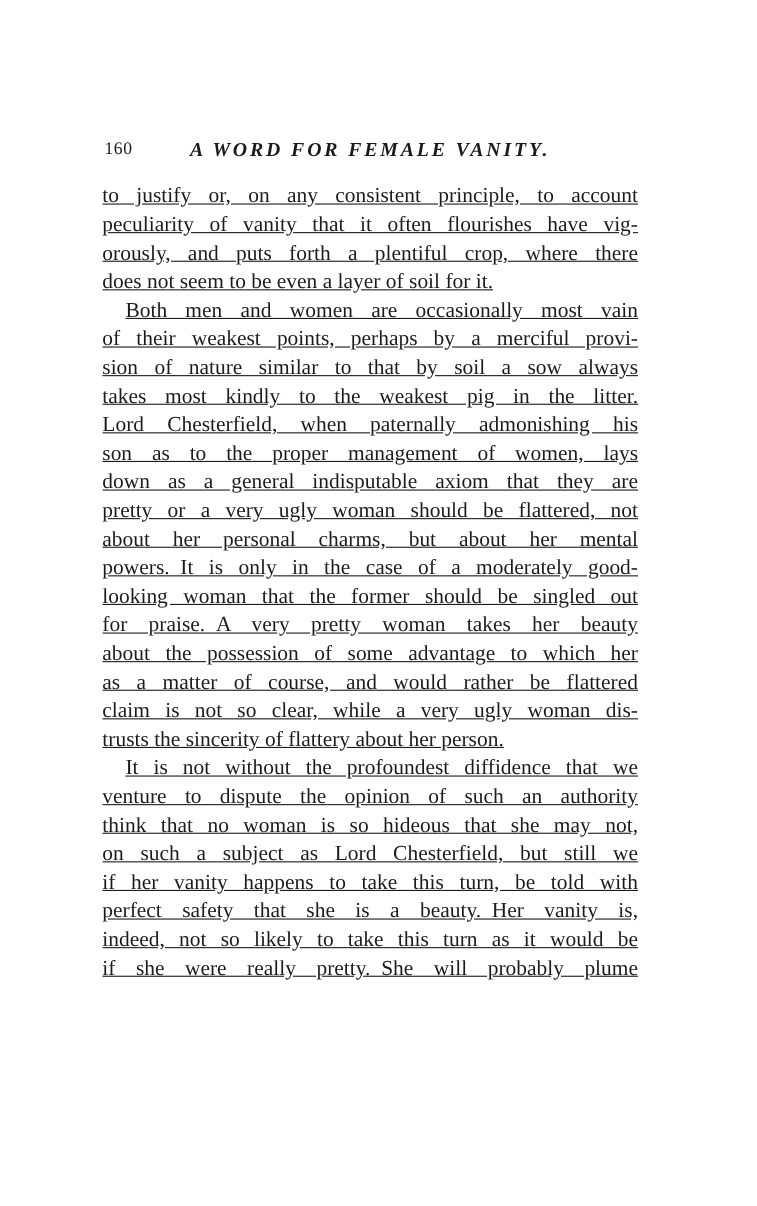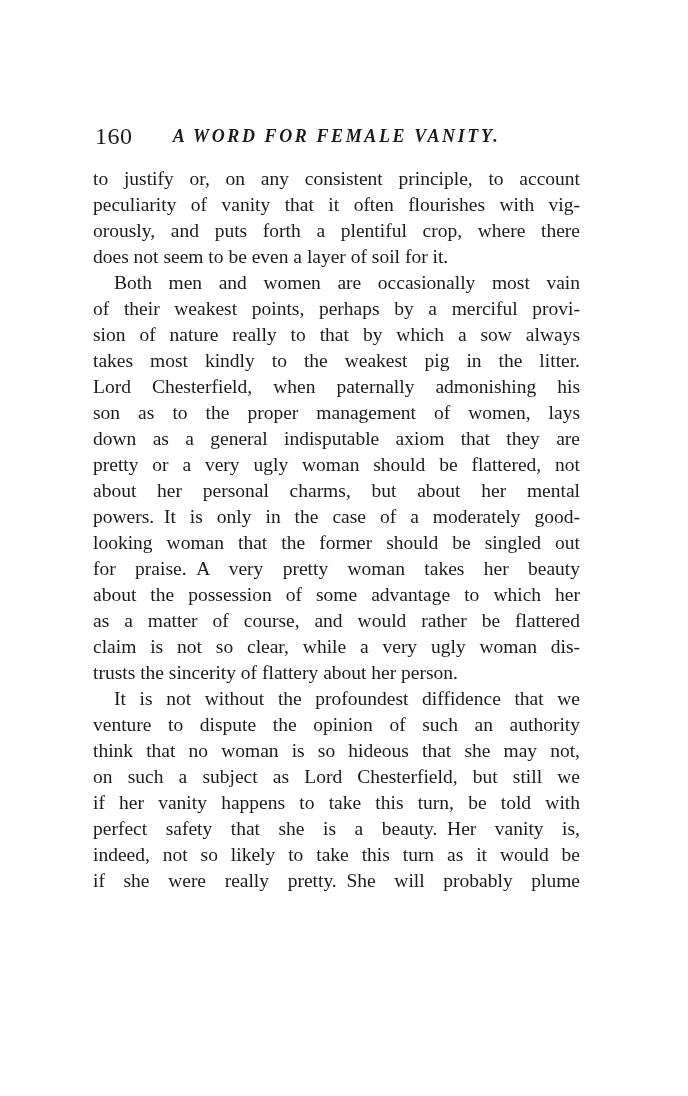--- a/index.html
+++ b/index.html
@@ -20,40 +20,41 @@
     position: absolute;
     top: 124px;
     left: 93px;
     width: 487px;
     height: 26px;
   }
   .page-number {
     position: absolute;
     left: 2px;
     top: 0;
-    font-size: 24px;
+    font-size: 16px;
     line-height: 24px;
     letter-spacing: 0.5px;
   }
   .running-title {
     display: block;
     width: 100%;
     text-align: center;
     font-style: italic;
     font-weight: bold;
     font-size: 18px;
     line-height: 24px;
     letter-spacing: 2.6px;
     white-space: nowrap;
   }
   .page-body {
     position: absolute;
     top: 166px;
     left: 93px;
     width: 487px;
+    text-decoration: underline;
   }
   .para {
     margin: 0;
   }
   .line {
     font-size: 19.5px;
     line-height: 26px;
     height: 26px;
     text-align: justify;
     text-align-last: justify;
@@ -71,28 +72,28 @@
 <body>
 
 <div class="page">
   <div class="page-header">
     <span class="page-number">160</span>
     <span class="running-title">A WORD FOR FEMALE VANITY.</span>
   </div>
   <div class="page-body">
       <div class="para">
         <div class="line">to justify or, on any consistent principle, to account</div>
-        <div class="line">peculiarity of vanity that it often flourishes with vig-</div>
+        <div class="line">peculiarity of vanity that it often flourishes have vig-</div>
         <div class="line">orously, and puts forth a plentiful crop, where there</div>
         <div class="line last">does not seem to be even a layer of soil for it.</div>
       </div>
       <div class="para">
         <div class="line indent">Both men and women are occasionally most vain</div>
         <div class="line">of their weakest points, perhaps by a merciful provi-</div>
-        <div class="line">sion of nature really to that by which a sow always</div>
+        <div class="line">sion of nature similar to that by soil a sow always</div>
         <div class="line">takes most kindly to the weakest pig in the litter.</div>
         <div class="line">Lord Chesterfield, when paternally admonishing his</div>
         <div class="line">son as to the proper management of women, lays</div>
         <div class="line">down as a general indisputable axiom that they are</div>
         <div class="line">pretty or a very ugly woman should be flattered, not</div>
         <div class="line">about her personal charms, but about her mental</div>
         <div class="line">powers. It is only in the case of a moderately good-</div>
         <div class="line">looking woman that the former should be singled out</div>
         <div class="line">for praise. A very pretty woman takes her beauty</div>
         <div class="line">about the possession of some advantage to which her</div>

